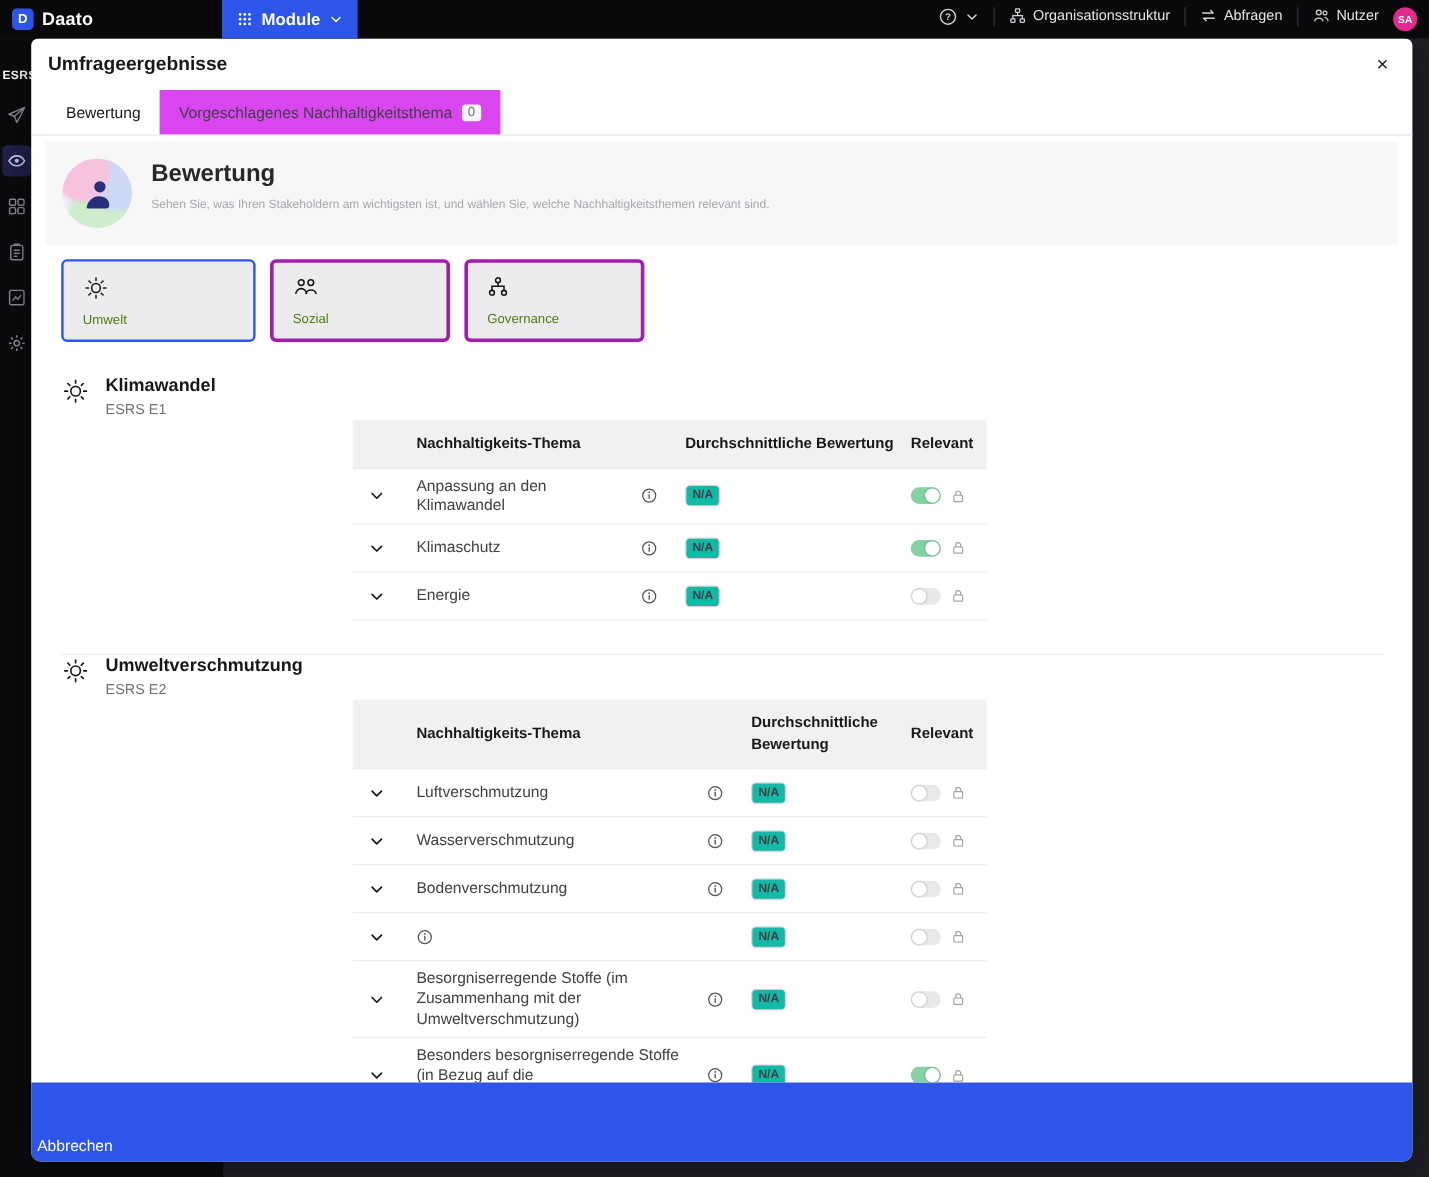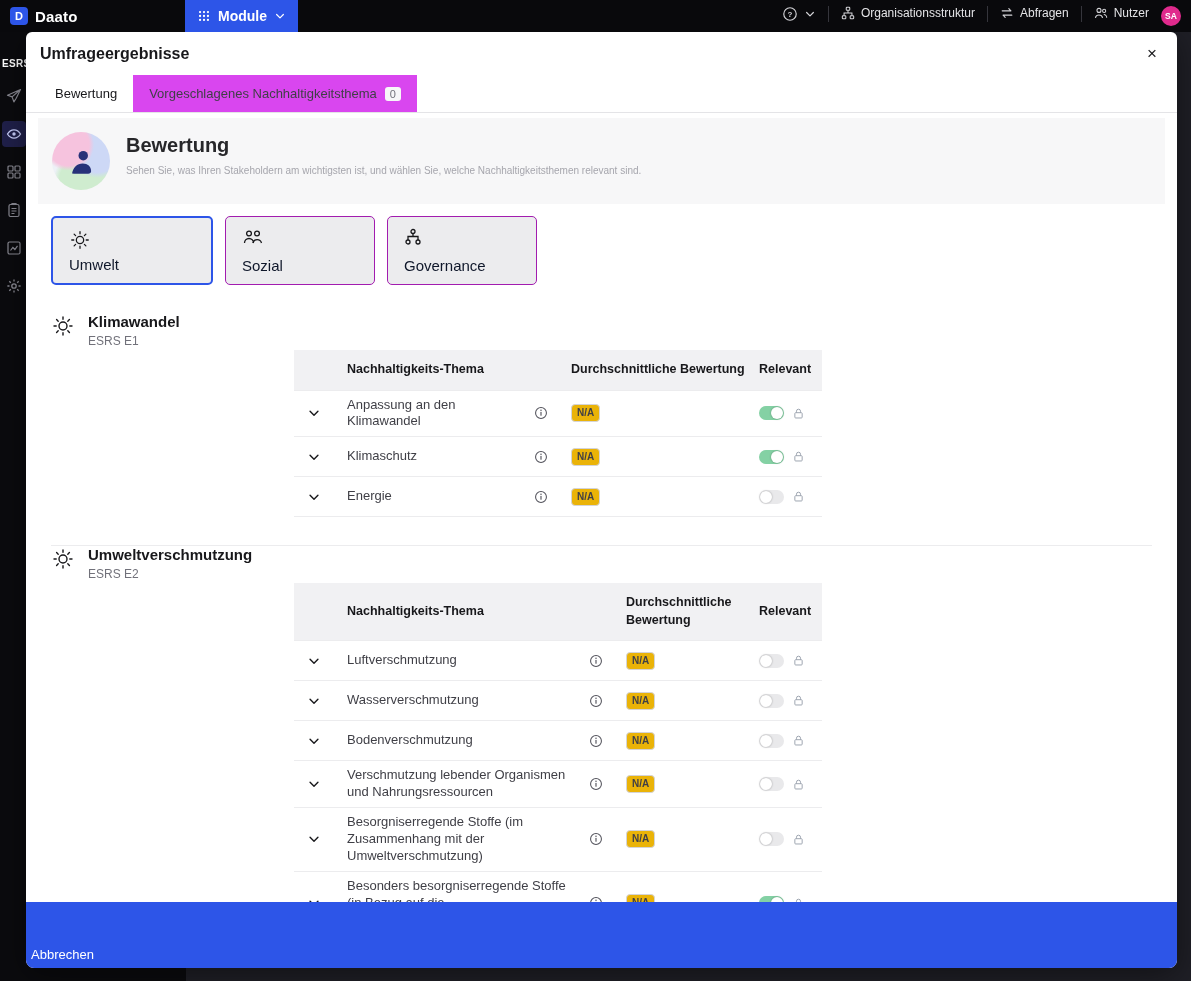--- a/index.html
+++ b/index.html
@@ -80,26 +80,26 @@
       radial-gradient(circle at 55% 85%,#cfeccf 0 42%,rgba(207,236,207,0) 52%),
       #eef1f7;
   }
   .hero-avatar svg{position:absolute;left:11px;top:13px;width:36px;height:36px;}
   .hero-title{font-size:20px;font-weight:600;color:#27272a;margin:2px 0 8px;}
   .hero-sub{font-size:10px;color:#a6a6ad;}
 
   .content{padding:0 25px;}
   .cats{display:flex;gap:12px;margin-top:12px;}
   .cat{
-    width:150px;height:69px;background:#ececee;border-radius:5px;border:1px solid #a21caf;
+    width:150px;height:69px;background:#ececee;border-radius:5px;border:3px solid #a21caf;
     display:flex;flex-direction:column;justify-content:space-between;
     padding:11px 16px 10px;cursor:pointer;font-family:inherit;text-align:left;
   }
   .cat.selected{width:162px;border:2px solid var(--accent);}
-  .cat .clabel{font-size:15px;color:#0f172a;}
+  .cat .clabel{font-size:11px;color:#4d7c0f;}
   .cat svg{color:#18181b;}
 
   .section{display:flex;margin-top:28px;}
   .section + .section{border-top:1px solid #ececee;}
   .sec-left{width:243px;flex:none;display:flex;gap:13px;align-items:flex-start;}
   .sec-left svg{color:#18181b;margin-top:1px;}
   .sec-title{font-size:15px;font-weight:bold;color:#18181b;margin-bottom:4px;}
   .sec-code{font-size:12px;color:#71717a;}
 
   .table{width:528px;flex:none;}
@@ -111,21 +111,21 @@
   .c1{width:40px;flex:none;justify-content:center;}
   .c2{width:226px;flex:none;padding-left:13px;padding-right:12px;}
   .c3{width:185px;flex:none;padding-left:11px;}
   .c4{width:77px;flex:none;padding-left:14px;gap:8px;}
   .t2 .c2{width:281px;}
   .t2 .c3{width:130px;}
   .t1 .thead .c3 span{white-space:nowrap;}
   .topic{font-size:13px;color:#3f3f46;line-height:1.3;flex:1;padding-right:8px;}
   .rchev{color:#18181b;cursor:pointer;background:none;border:none;display:flex;}
   .info{color:#52525b;cursor:pointer;background:none;border:none;display:flex;}
-  .na{background:#eab308;border:1px solid #d4d4d8;color:#3f3f46;font-size:10px;
+  .na{background:#14b8a6;border:1px solid #d4d4d8;color:#3f3f46;font-size:10px;
     font-weight:bold;border-radius:4px;padding:2px 5px;line-height:1.2;}
   .tgl{width:25px;height:14px;border-radius:8px;background:#e9e9eb;position:relative;
     cursor:pointer;flex:none;display:inline-block;}
   .tgl::after{content:"";position:absolute;top:1px;left:1px;width:12px;height:12px;border-radius:50%;
     background:#fff;box-shadow:0 0 2px rgba(0,0,0,.35);transition:left .1s;}
   .tgl.on{background:var(--toggle_on);}
   .tgl.on::after{left:12px;}
   .lock{color:#9ca3af;flex:none;}
 
   .m-footer{height:66px;flex:none;background:var(--accent);border-radius:0 0 8px 8px;
@@ -599,21 +599,20 @@
           </div>
           <div class="trow">
             <div class="cell c1">
                 <button class="rchev">
                   <svg class="ic14">
                     <use href="#i-chev"></use>
                   </svg>
                 </button>
               </div>
             <div class="cell c2">
-                <span class="topic">Verschmutzung lebender Organismen und Nahrungsressourcen</span>
                 <button class="info">
                   <svg class="ic14">
                     <use href="#i-info"></use>
                   </svg>
                 </button>
               </div>
             <div class="cell c3">
                 <span class="na">N/A</span>
               </div>
             <div class="cell c4">

